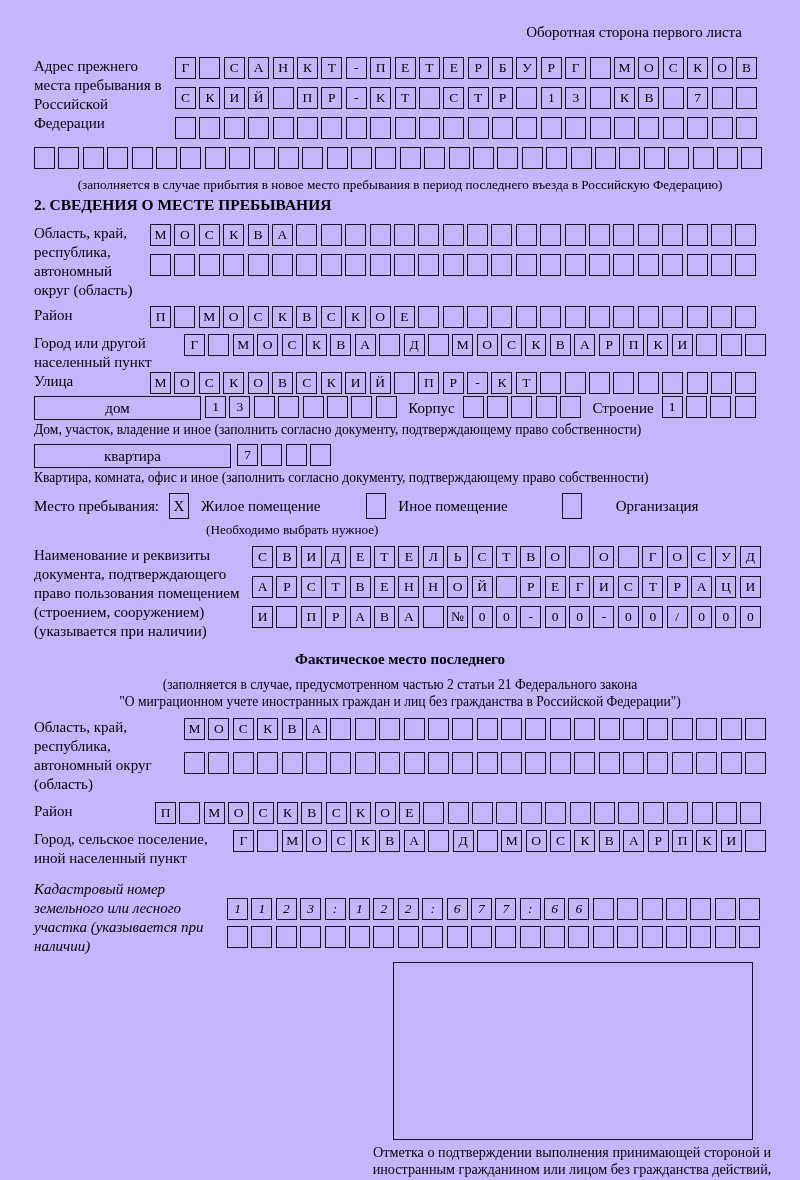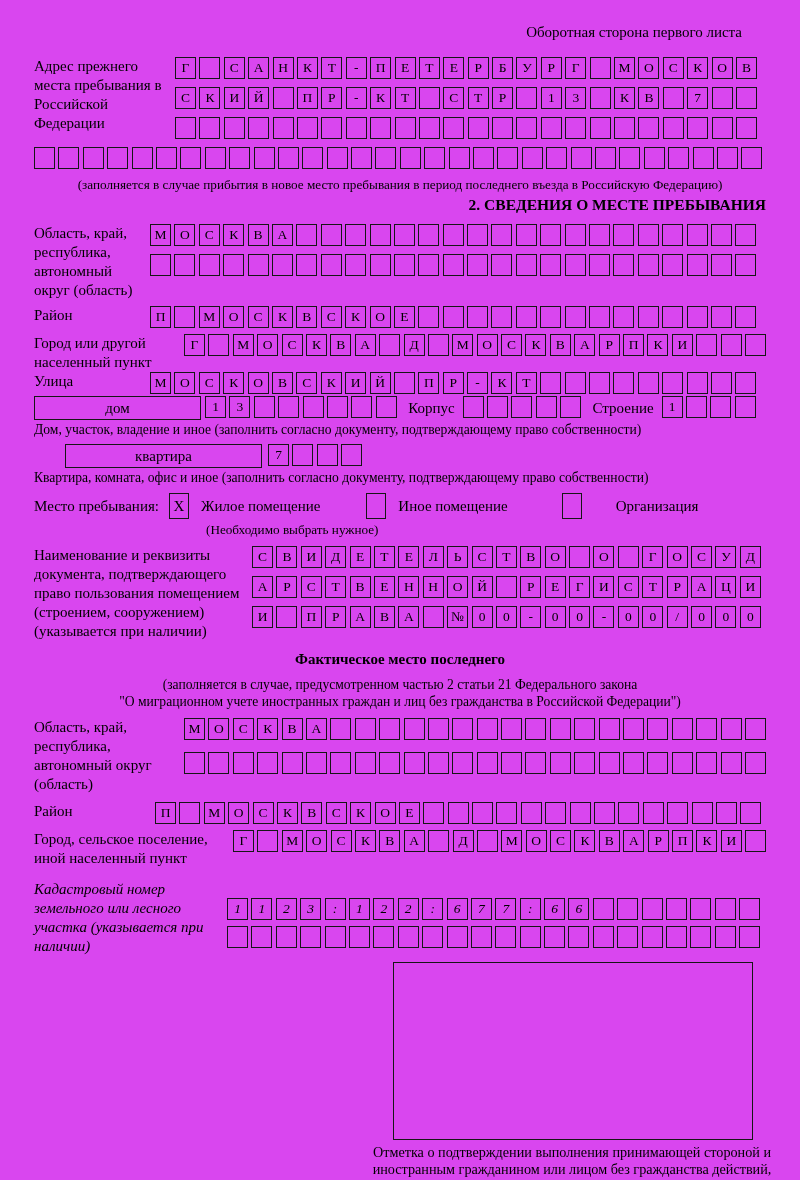--- a/index.html
+++ b/index.html
@@ -1,41 +1,41 @@
 <!DOCTYPE html>
 <html><head>
 <meta charset="utf-8">
 <style>
   html,body{margin:0;padding:0;background:#fff;}
   .page{
     position:relative;width:800px;height:1180px;box-sizing:border-box;
-    background:#d946ef;color:#000;font-family:"Liberation Serif",serif;
+    background:#c4b5fd;color:#000;font-family:"Liberation Serif",serif;
     padding:24px 34px 0;overflow:hidden;
   }
   .top-note{text-align:right;font-size:15px;padding-right:24px;}
   .field{display:flex;align-items:flex-start;}
   .flabel{font-size:15px;line-height:19px;flex:none;}
   .w141{width:141px}.w116{width:116px}.w150{width:150px}.w218{width:218px}
   .w121{width:121px}.w199{width:199px}.w193{width:193px}
   .rows{flex:none;}
   .cellrow{display:flex;height:22px;margin-bottom:8px;}
   .cell{
     flex:none;width:21px;height:22px;box-sizing:border-box;
     border:1.6px solid #161616;margin-right:3.4px;
     display:flex;align-items:center;justify-content:center;font-size:13.5px;
   }
   .caption{font-size:13.2px;line-height:15px;}
   .center{text-align:center;}
-  .sec-title{font-weight:bold;font-size:15.5px;text-align:right;margin:4px 0 10px;}
+  .sec-title{font-weight:bold;font-size:15.5px;text-align:left;margin:4px 0 10px;}
   .fact-title{font-weight:bold;font-size:15px;text-align:center;margin:10px 0 8px;}
   .domrow{display:flex;align-items:flex-start;margin:2px 0 2px;}
   .bigbox{height:24px;border:1.6px solid #161616;box-sizing:border-box;
     display:flex;align-items:center;justify-content:center;font-size:15px;flex:none;}
   .wb167{width:167px;margin-right:4px;}
-  .wb197{width:197px;margin-right:6px;margin-left:31px;}
+  .wb197{width:197px;margin-right:6px;}
   .inlabel{font-size:15px;line-height:24px;margin:0 8px;flex:none;}
   .subcaption{font-size:13.6px;margin:0 0 6px;}
   .mestorow{display:flex;align-items:center;margin-top:6px;height:28px;}
   .mlabel{font-size:15px;margin-right:10px;}
   .checkbox{
     width:20px;height:26px;box-sizing:border-box;border:1.6px solid #161616;
     display:inline-flex;align-items:center;justify-content:center;font-size:15px;flex:none;
   }
   .opt-label{font-size:15px;margin-left:12px;}
   .choose-note{font-size:13.2px;margin:2px 0 8px 172px;}

